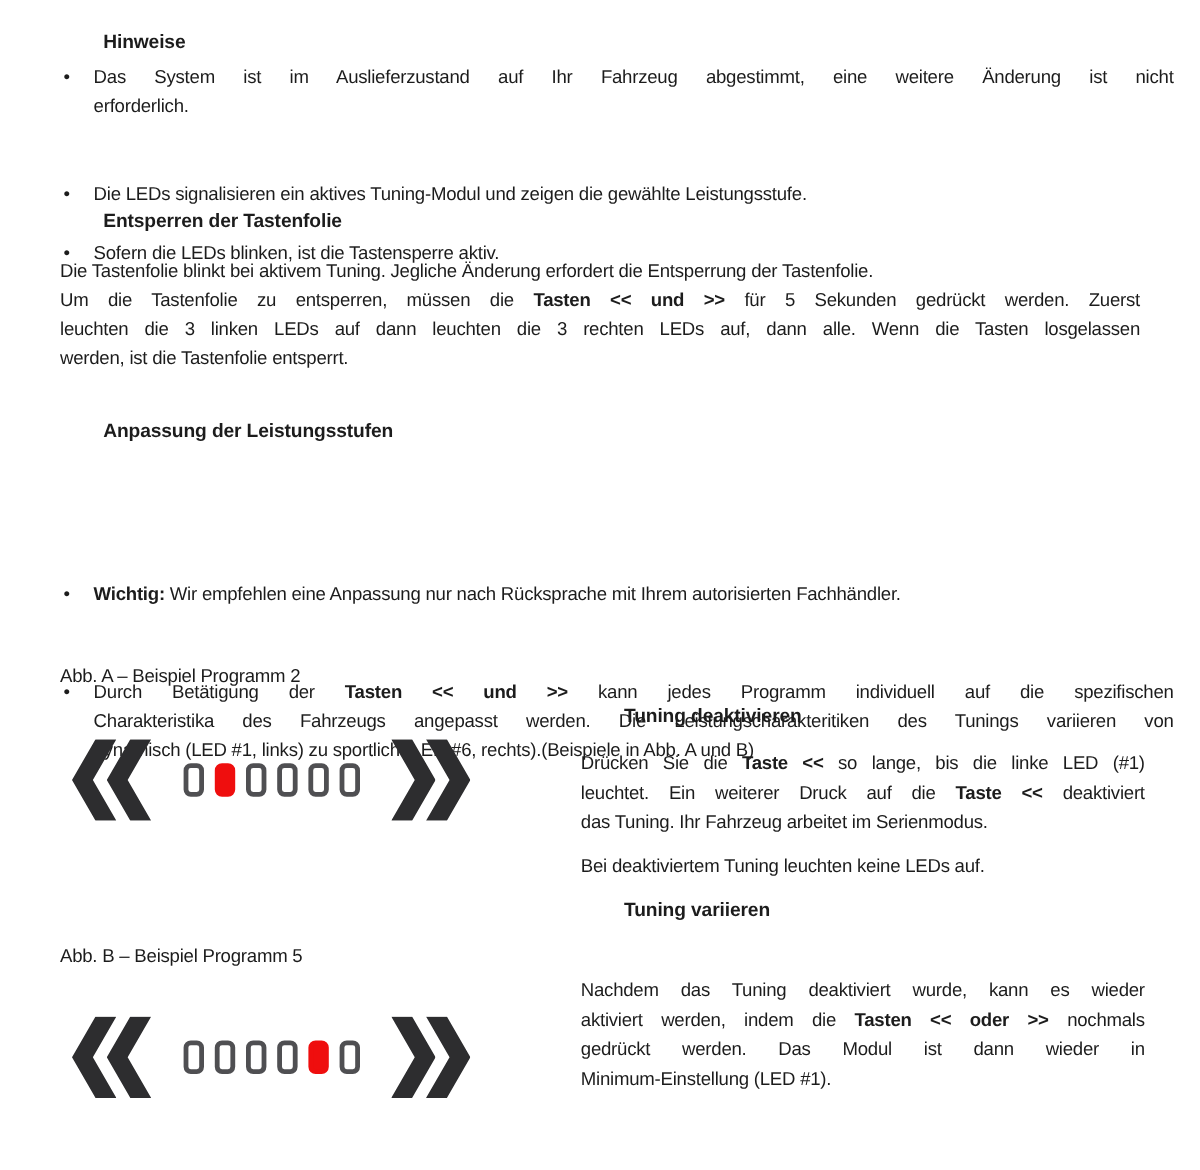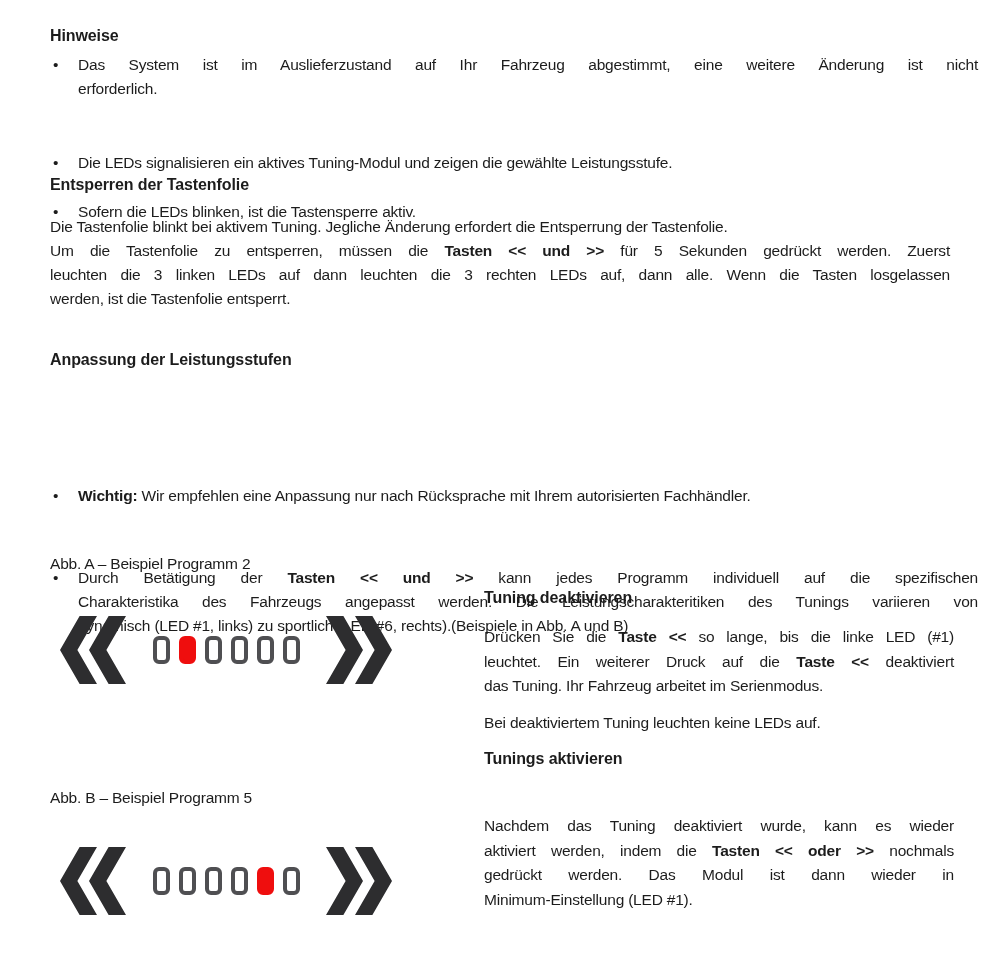--- a/index.html
+++ b/index.html
@@ -2,21 +2,21 @@
 <html lang="de" style="--text: #1c1c1c; --chevron: #2d2d2f; --led-border: #4f4f52; --led-active: #ef0e0e;"><head>
 <meta charset="utf-8">
 <style>
   html,body{margin:0;padding:0;background:#fff;}
   #page{
     position:relative;width:1000px;height:975px;background:#fff;
     font-family:"Liberation Sans",sans-serif;color:var(--text,#1c1c1c);
     font-size:15.5px;letter-spacing:-0.2px;overflow:hidden;
   }
   .abs{position:absolute;}
-  .heading{font-weight:bold;font-size:16px;letter-spacing:-0.1px;}
+  .heading{font-weight:bold;font-size:16px;letter-spacing:-0.1px;margin-left:36px;}
   .tline{line-height:24px;}
   .jline{text-align:justify;text-align-last:justify;}
   .col-left{left:50px;width:900px;}
   .bullet{position:relative;padding-left:28px;}
   .bullet .mark{position:absolute;left:3px;top:0;line-height:24px;}
   
   #hinweise-title{top:27px;}
   #hinweise-b1{top:53px;}
   #hinweise-b2{top:103px;}
   #hinweise-b3{top:128px;}
@@ -144,21 +144,21 @@
   <div id="deakt-title" class="abs col-right heading">Tuning deaktivieren</div>
   <div id="deakt-p1" class="abs col-right">
       <div class="tline jline"><span>Drücken Sie die </span><b>Taste &lt;&lt;</b><span> so lange, bis die linke LED (#1)</span></div>
       <div class="tline jline"><span>leuchtet. Ein weiterer Druck auf die </span><b>Taste &lt;&lt;</b><span> deaktiviert</span></div>
       <div class="tline"><span>das Tuning. Ihr Fahrzeug arbeitet im Serienmodus.</span></div>
     </div>
   <div id="deakt-p2" class="abs col-right">
       <div class="tline"><span>Bei deaktiviertem Tuning leuchten keine LEDs auf.</span></div>
     </div>
 
-  <div id="akt-title" class="abs col-right heading">Tunings aktivieren</div>
+  <div id="akt-title" class="abs col-right heading">Tuning variieren</div>
   <div id="akt-p1" class="abs col-right">
       <div class="tline jline"><span>Nachdem das Tuning deaktiviert wurde, kann es wieder</span></div>
       <div class="tline jline"><span>aktiviert werden, indem die </span><b>Tasten &lt;&lt; oder &gt;&gt;</b><span> nochmals</span></div>
       <div class="tline jline"><span>gedrückt werden. Das Modul ist dann wieder in</span></div>
       <div class="tline"><span>Minimum-Einstellung (LED #1).</span></div>
     </div>
 
 </div>
 
 </body></html>

